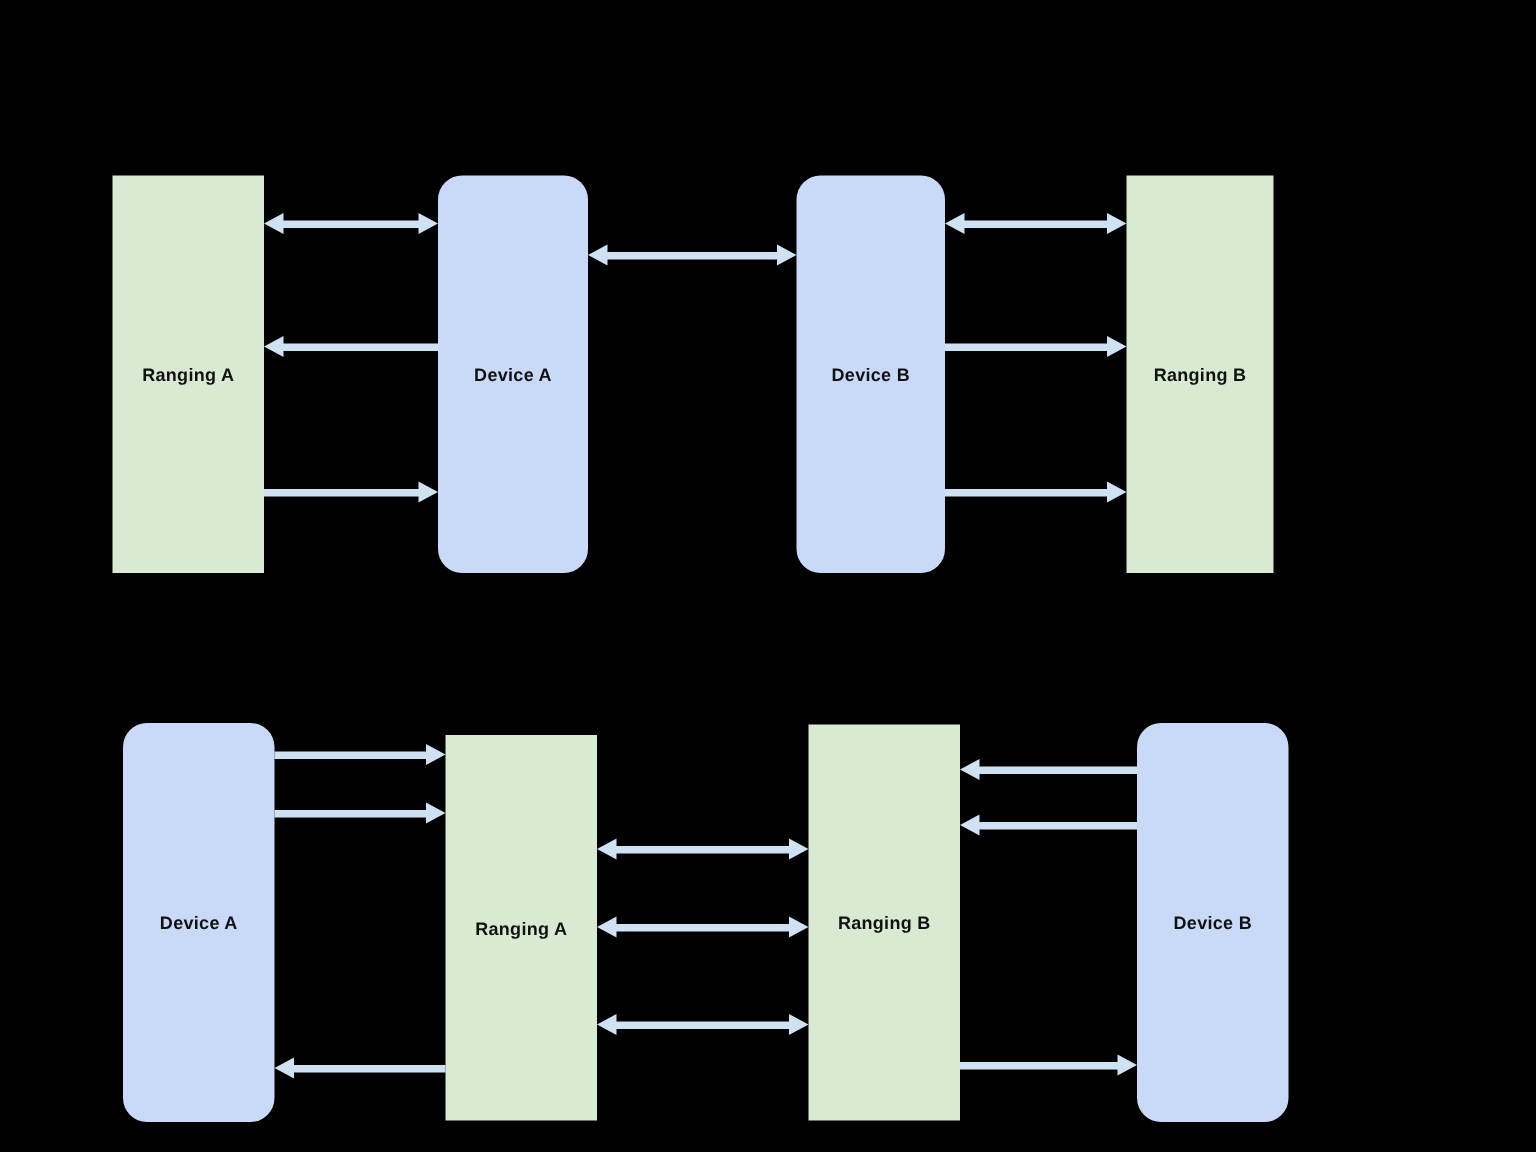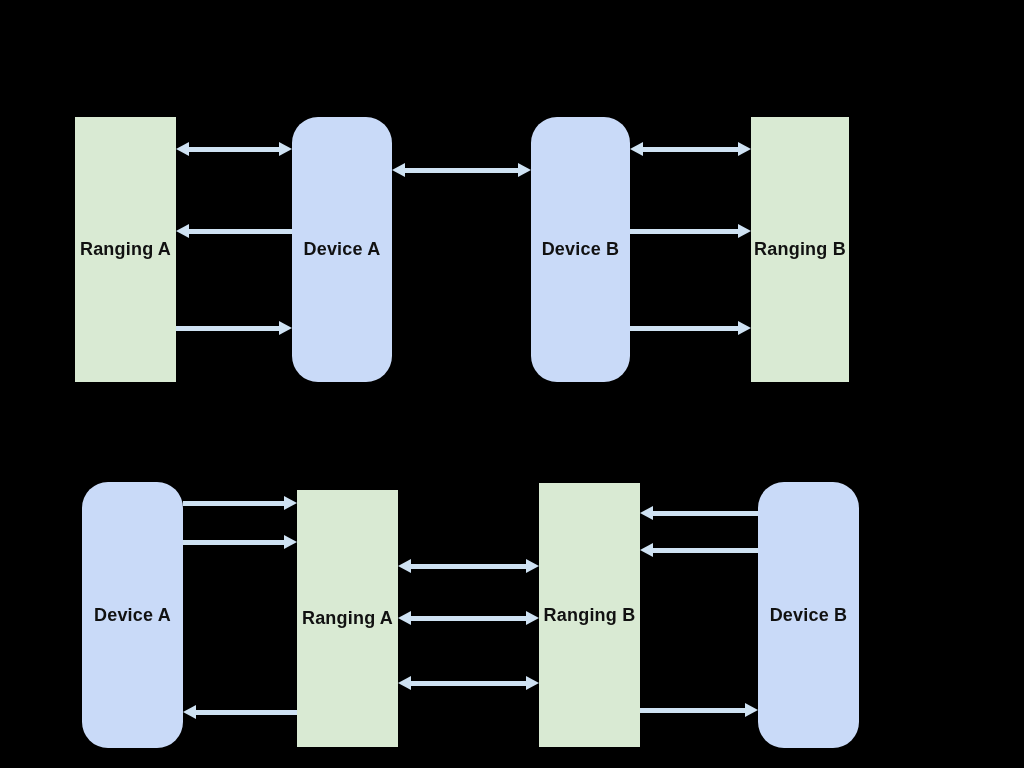--- a/index.html
+++ b/index.html
@@ -6,24 +6,24 @@
   .canvas{
     position:relative;width:1024px;height:768px;background:#000;
     overflow:hidden;font-family:"Liberation Sans",sans-serif;
     --arrow:#cfe2f3;
   }
   .diagram{position:absolute;inset:0;pointer-events:none;}
   .box{
     position:absolute;display:flex;align-items:center;justify-content:center;
     box-sizing:border-box;
   }
-  .box.device{border-radius:26px;box-shadow:0 1px 2px rgba(0,0,0,0.6);}
+  .box.device{border-radius:16px;box-shadow:0 1px 2px rgba(0,0,0,0.6);}
   .box.ranging{border-radius:0;}
   .box .label{
-    font-weight:bold;font-size:18px;color:#111;letter-spacing:.2px;
+    font-weight:bold;font-size:12px;color:#111;letter-spacing:.2px;
     white-space:nowrap;
   }
   .arrow{position:absolute;height:16px;}
   .arrow .shaft{position:absolute;top:5.5px;height:5px;background:var(--arrow);}
   .arrow .head{
     position:absolute;top:1px;width:0;height:0;
     border-top:7px solid transparent;border-bottom:7px solid transparent;
   }
   .arrow .head.right{right:0;border-left:13px solid var(--arrow);}
   .arrow .head.left{left:0;border-right:13px solid var(--arrow);}

